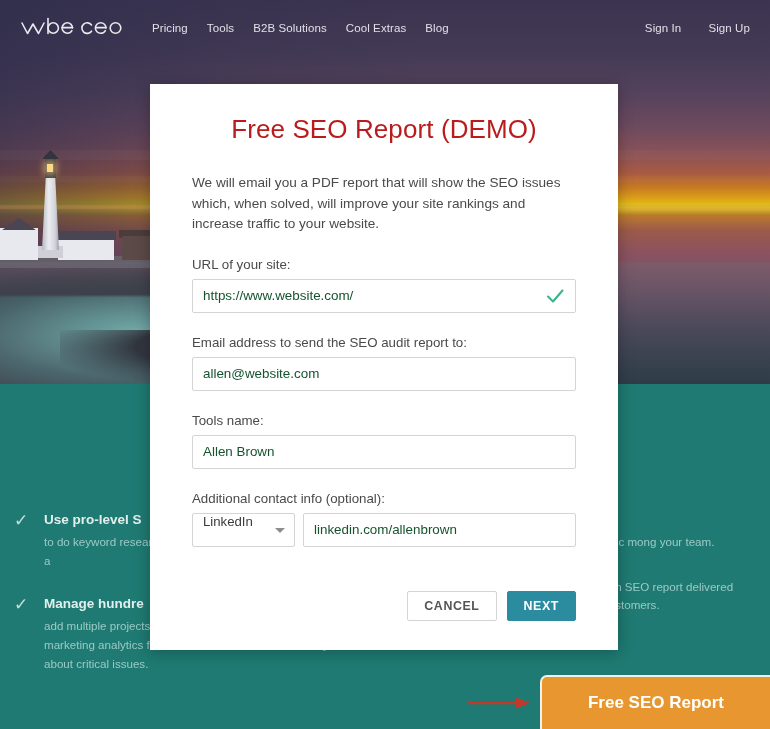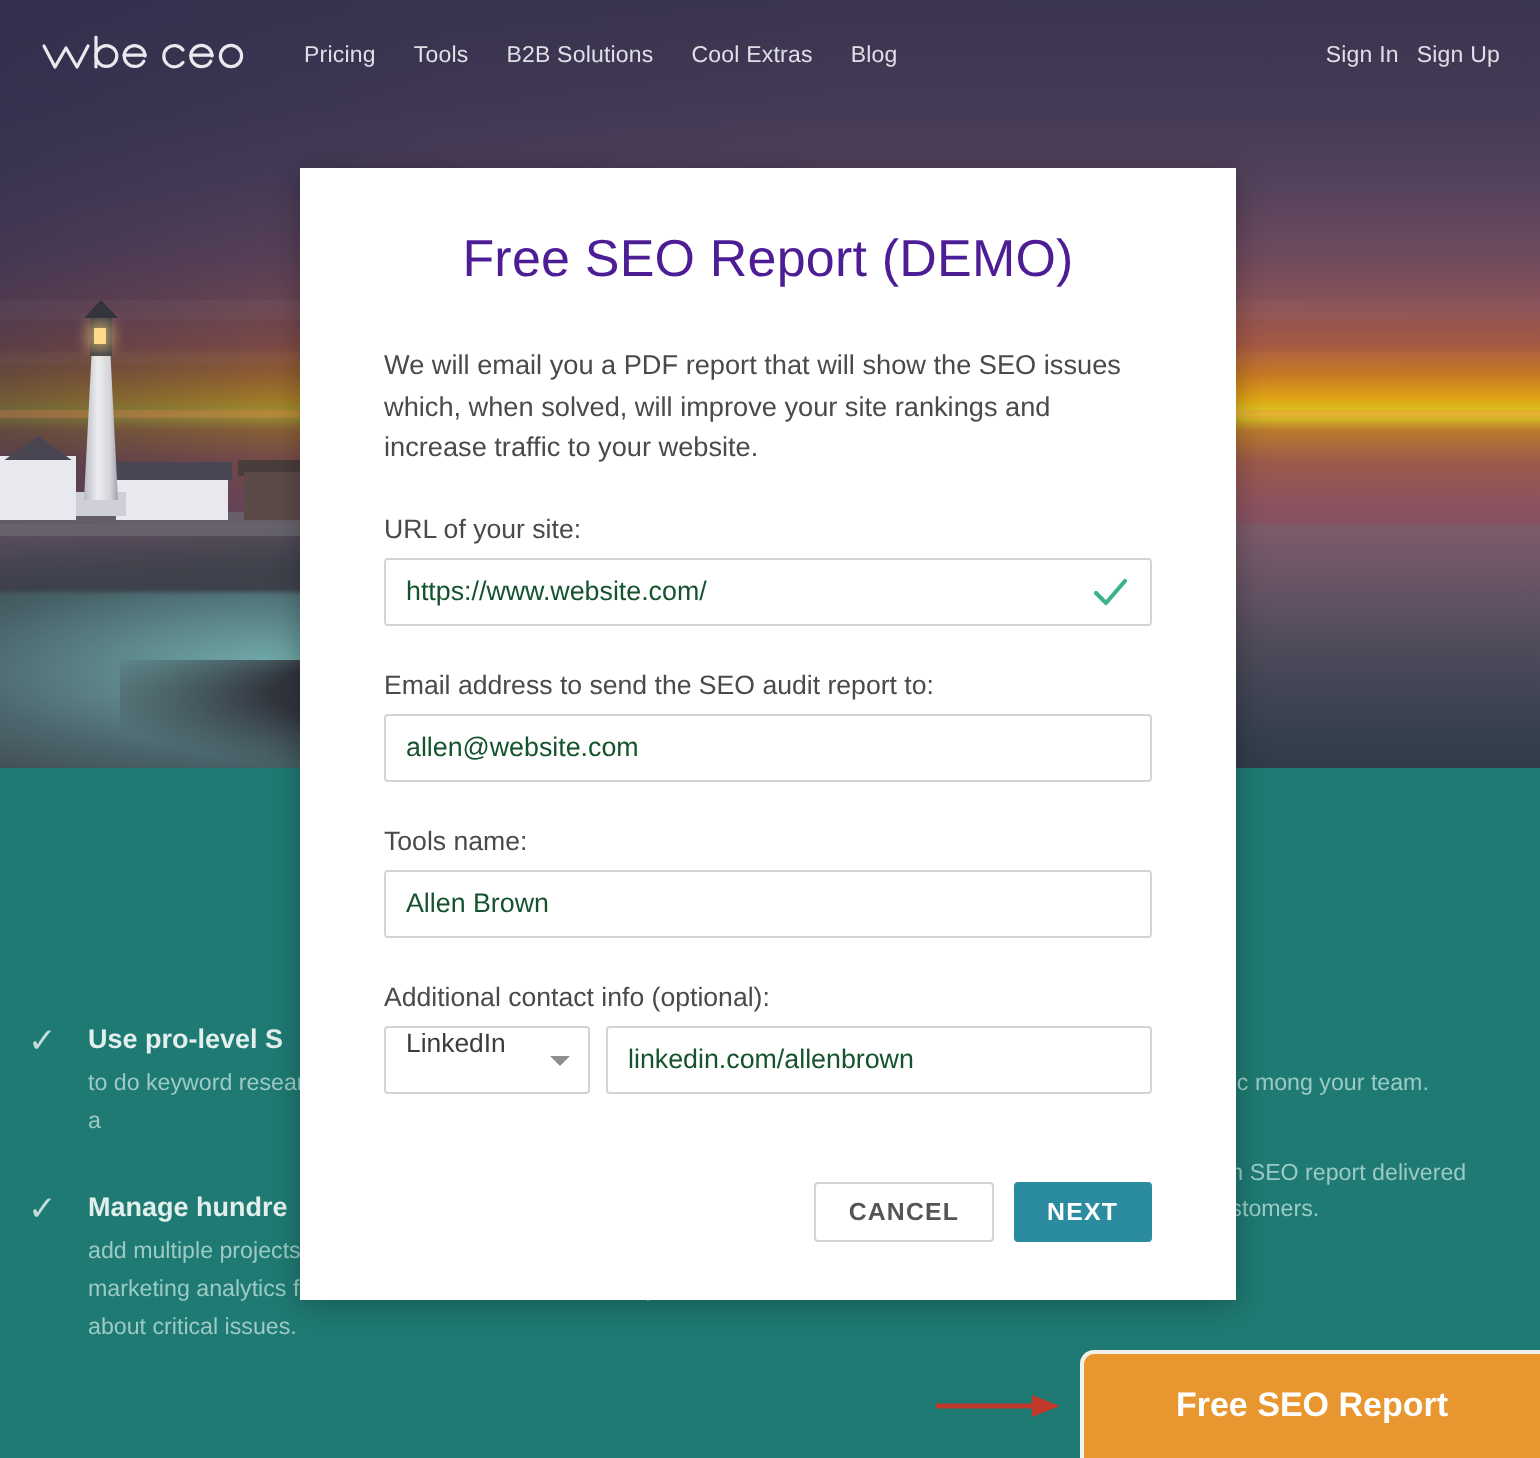--- a/index.html
+++ b/index.html
@@ -114,21 +114,21 @@
     padding:0 20px;
     z-index:5;
   }
   .logo { display:flex; align-items:center; margin-right:24px; }
   .logo svg { display:block; }
   .nav-links { display:flex; align-items:center; gap:19px; }
   .nav-link {
     color:#e9e9ef; font-size:11.5px; letter-spacing:.1px;
     text-decoration:none; white-space:nowrap; opacity:.95;
   }
-  .nav-right { margin-left:auto; display:flex; align-items:center; gap:9px; }
+  .nav-right { margin-left:auto; display:flex; align-items:center; gap:27px; }
   .nav-right .nav-link { font-size:11.5px; }
 
   
   .features {
     position:absolute; left:0; top:384px; width:770px; height:345px;
     background:#1e7a72;
     z-index:1;
   }
   .feat-grid {
     position:absolute; left:0; top:128px; width:770px;
@@ -171,21 +171,21 @@
   .modal {
     position:absolute; left:150px; top:84px;
     width:468px; height:566px;
     background:#fff;
     box-shadow:0 2px 14px rgba(0,0,0,.28);
     z-index:10;
     padding:0 42px;
   }
   .modal-title {
     text-align:center;
-    font-size:26px; color:#4c1d95; font-weight:normal;
+    font-size:26px; color:#b91c1c; font-weight:normal;
     padding-top:30px; letter-spacing:.1px;
   }
   .modal-desc {
     margin-top:28px;
     font-size:13.6px; color:#4a4a4a; line-height:1.52;
   }
   .field-label {
     margin-top:22px; margin-bottom:7px;
     font-size:13.3px; color:#4a4a4a;
   }

